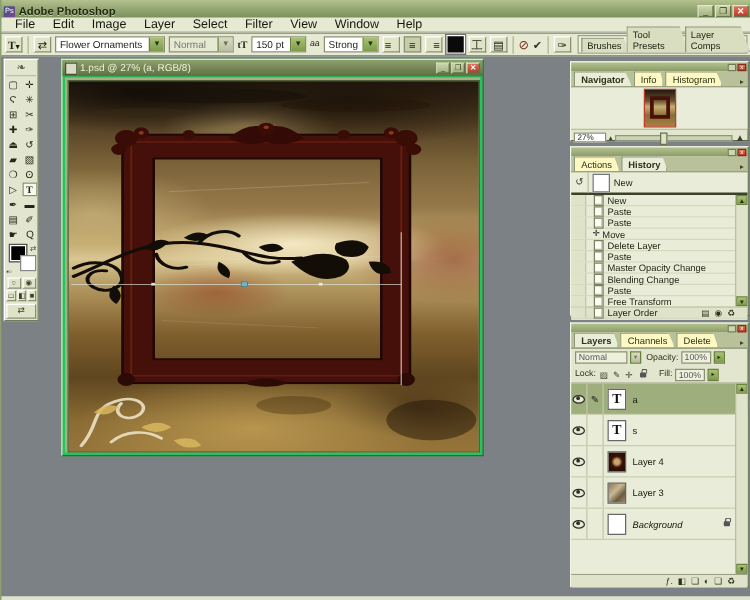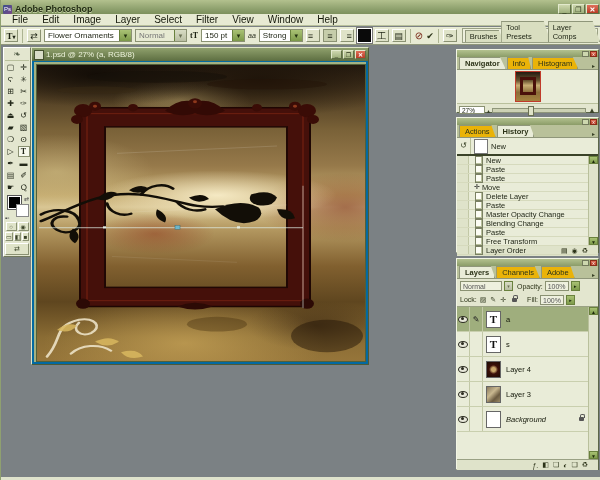--- a/index.html
+++ b/index.html
@@ -50,21 +50,21 @@
   .bg{position:absolute;left:11px;top:9px;width:11px;height:11px;background:#fff;border:1px solid #888;}
   .swapglyph{position:absolute;right:0px;top:0px;font-size:6px;color:#444;}
   .defglyph{position:absolute;left:0px;bottom:0px;font-size:6px;color:#444;}
   .modesrow{display:flex;justify-content:center;gap:1px;margin-top:1px;}
   .modebtn{width:11px;height:9px;border:1px solid #fff;border-right-color:#8a9172;border-bottom-color:#8a9172;background:#dfe3c8;
            font-size:6px;line-height:8px;text-align:center;color:#3a4228;box-sizing:border-box;}
   .irbtn{margin-top:2px;height:10px;border:1px solid #fff;border-right-color:#8a9172;border-bottom-color:#8a9172;background:#dfe3c8;
          font-size:7px;line-height:9px;text-align:center;color:#3a4228;}
 
   
-  .docwin{left:30px;top:47px;width:338px;height:318px;background:#0369a1;border:1px solid #dfe5c8;border-right-color:#4e5a38;border-bottom-color:#4e5a38;box-sizing:border-box;}
+  .docwin{left:48px;top:47px;width:338px;height:318px;background:#22c55e;border:1px solid #dfe5c8;border-right-color:#4e5a38;border-bottom-color:#4e5a38;box-sizing:border-box;}
   .doctitle{height:13px;background:linear-gradient(180deg,#8fa06c,#5d6e41);display:flex;align-items:center;padding:0 2px;gap:2px;}
   .doctitle .dticon{width:8px;height:8px;background:#d8dcc8;border:1px solid #44502e;font-size:5px;line-height:7px;text-align:center;color:#333;}
   .doctitle .dtext{font-size:8px;color:#ecf2da;white-space:nowrap;overflow:hidden;}
   .doctitle .wbtns{gap:1px;}
   .doctitle .wbtn{width:11px;height:9px;font-size:6px;line-height:8px;}
   .docbody{position:absolute;left:2px;top:14px;right:2px;bottom:2px;background:#a3b183;padding:2px;box-sizing:border-box;}
   .canvas{position:relative;width:100%;height:100%;border:1px solid #51603a;overflow:hidden;
     background:
       radial-gradient(ellipse 55% 16% at 18% 3%, rgba(18,12,6,.95), transparent 70%),
       radial-gradient(ellipse 65% 18% at 68% 5%, rgba(28,18,8,.9), transparent 70%),
@@ -77,21 +77,21 @@
       radial-gradient(ellipse 30% 12% at 85% 88%, rgba(60,40,18,.6), transparent 70%),
       linear-gradient(180deg,#241a10 0%,#4e3c22 10%,#7a6238 22%,#96794a 34%,#c3a96e 44%,#d9c694 48%,#b59a62 55%,#81602f 68%,#5f461f 80%,#8a6c34 92%,#96753a 100%);}
   .artsvg{position:absolute;left:0;top:0;width:100%;height:100%;}
 
   
   .palette{left:455px;width:143px;background:#e3e6cf;border:1px solid #f2f5e4;border-right-color:#5c6648;border-bottom-color:#5c6648;box-sizing:border-box;}
   .pstrip{height:7px;background:linear-gradient(180deg,#b3c18e,#8b9c68);display:flex;justify-content:flex-end;align-items:center;gap:1px;padding-right:1px;}
   .pclose{width:7px;height:6px;background:linear-gradient(180deg,#e0705a,#b93c26);color:#fff;font-size:5px;line-height:5px;text-align:center;border:1px solid #8a2a18;box-sizing:border-box;}
   .pmin{width:7px;height:6px;background:#cdd7ae;border:1px solid #72795c;box-sizing:border-box;font-size:4px;line-height:4px;text-align:center;color:#444;}
   .ptabs{display:flex;align-items:flex-end;height:12px;background:#b9c19a;padding-left:2px;border-bottom:1px solid #8f967a;}
-  .ptab{font-size:7.5px;padding:1px 5px;background:#eab308;border:1px solid #8f967a;border-bottom:none;margin-right:1px;
+  .ptab{font-size:7.5px;padding:1px 5px;background:#fef9c3;border:1px solid #8f967a;border-bottom:none;margin-right:1px;
         clip-path:polygon(0 0,88% 0,100% 100%,0 100%);color:#2c3318;}
   .ptab.active{background:#e9ecd8;font-weight:bold;}
   .parrow{margin-left:auto;font-size:6px;color:#3a4228;padding:0 3px;}
 
   
   .navcontent{height:33px;background:#e9ecd8;display:flex;align-items:center;justify-content:center;}
   .navthumb{width:24px;height:29px;outline:1px solid #c03a2a;
     background:linear-gradient(180deg,#241a10 0%,#6a5430 30%,#c8ae74 46%,#8a6c38 70%,#a5823f 100%);position:relative;}
   .navframe{position:absolute;left:4px;top:5px;right:4px;bottom:6px;border:3px solid #4a100a;}
   .navbottom{height:12px;display:flex;align-items:center;gap:2px;padding:0 2px;border-top:1px solid #b9c09c;}
@@ -451,21 +451,21 @@
   </div>
 
   <div class="abs palette" style="top:258px;height:212px;">
     <div class="pstrip">
       <span class="pmin"></span>
       <span class="pclose">x</span>
     </div>
     <div class="ptabs">
       <span class="ptab active">Layers</span>
       <span class="ptab">Channels</span>
-      <span class="ptab">Adobe</span>
+      <span class="ptab">Delete</span>
       <span class="parrow">▸</span>
     </div>
     <div class="lctrl1">
       <span class="inset" style="width:42px;">Normal</span>
       <span class="greenbtn" style="background:linear-gradient(180deg,#d8dcc4,#b9bea2);color:#6a7054;">▾</span>
       <span class="slabel" style="margin-left:2px;">Opacity:</span>
       <span class="inset" style="width:24px;">100%</span>
       <span class="greenbtn">▸</span>
     </div>
     <div class="lctrl2">

